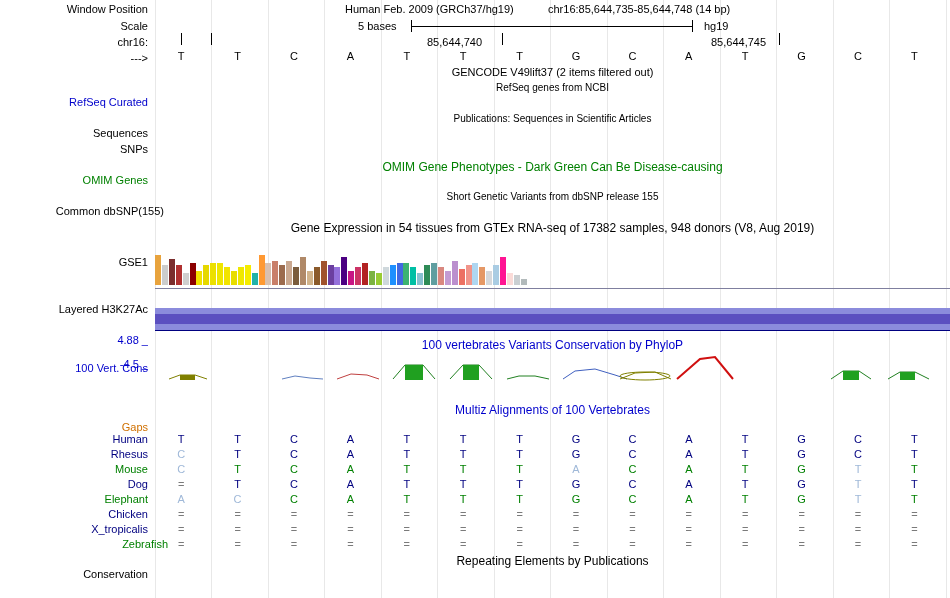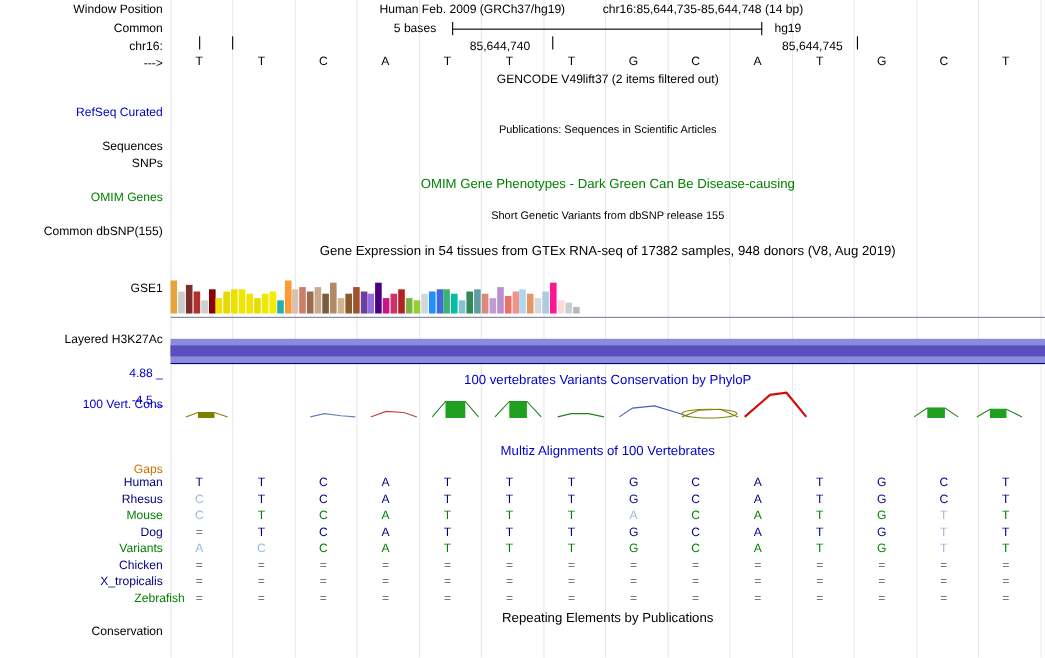--- a/index.html
+++ b/index.html
@@ -102,21 +102,21 @@
   <div class="vline" style="left:550px;"></div>
   <div class="vline" style="left:607px;"></div>
   <div class="vline" style="left:663px;"></div>
   <div class="vline" style="left:720px;"></div>
   <div class="vline" style="left:776px;"></div>
   <div class="vline" style="left:833px;"></div>
   <div class="vline" style="left:889px;"></div>
   <div class="vline" style="left:946px;"></div>
 
   <div class="lbl" style="top:3px;">Window Position</div>
-  <div class="lbl" style="top:20px;">Common</div>
+  <div class="lbl" style="top:20px;">Scale</div>
   <div class="lbl" style="top:36px;">chr16:</div>
   <div class="lbl" style="top:52px;">---&gt;</div>
 
   <div style="position:absolute; left:345px; top:3px; white-space:nowrap;">Human Feb. 2009 (GRCh37/hg19)</div>
   <div style="position:absolute; left:548px; top:3px; white-space:nowrap;">chr16:85,644,735-85,644,748 (14 bp)</div>
 
   <div style="position:absolute; left:358px; top:20px; white-space:nowrap;">5 bases</div>
   <div style="position:absolute; left:411px; top:26px; width:282px; height:1px; background:#000;"></div>
   <div class="tick" style="left:411px; top:20px; height:12px;"></div>
   <div class="tick" style="left:692px; top:20px; height:12px;"></div>
@@ -140,31 +140,32 @@
       <div class="seqcol" style="left: 547.8px; top: 50px; width: 56.4px;">G</div>
       <div class="seqcol" style="left: 604.2px; top: 50px; width: 56.4px;">C</div>
       <div class="seqcol" style="left: 660.6px; top: 50px; width: 56.4px;">A</div>
       <div class="seqcol" style="left: 717px; top: 50px; width: 56.4px;">T</div>
       <div class="seqcol" style="left: 773.4px; top: 50px; width: 56.4px;">G</div>
       <div class="seqcol" style="left: 829.8px; top: 50px; width: 56.4px;">C</div>
       <div class="seqcol" style="left: 886.2px; top: 50px; width: 56.4px;">T</div>
     </div>
 
   <div class="centered" style="top:66px;">GENCODE V49lift37 (2 items filtered out)</div>
+  <div class="centered" style="top:82px; font-size:10px;">RefSeq genes from NCBI</div>
   <div class="lbl blue" style="top:96px;">RefSeq Curated</div>
 
   <div class="centered" style="top:113px; font-size:10px;">Publications: Sequences in Scientific Articles</div>
   <div class="lbl" style="top:127px;">Sequences</div>
   <div class="lbl" style="top:143px;">SNPs</div>
 
   <div class="centered green" style="top:160px; font-size:12px;">OMIM Gene Phenotypes - Dark Green Can Be Disease-causing</div>
   <div class="lbl green" style="top:174px;">OMIM Genes</div>
 
   <div class="centered" style="top:191px; font-size:10px;">Short Genetic Variants from dbSNP release 155</div>
-  <div class="lbl" style="top:205px;">Common dbSNP(155)</div>
+  <div class="lbl" style="top:205px;padding-left:16px;">Common dbSNP(155)</div>
 
   <div class="centered" style="top:221px; font-size:12px;">Gene Expression in 54 tissues from GTEx RNA-seq of 17382 samples, 948 donors (V8, Aug 2019)</div>
   <div class="lbl" style="top:256px;">GSE1</div>
 
   <div id="gtex-bars" style="position:absolute; left:155px; top:240px; width:380px; height:45px;">
       <div class="bar" style="left: 0px; width: 6.1px; height: 30px; background: rgb(232, 163, 61);"></div>
       <div class="bar" style="left: 6.9px; width: 6.1px; height: 20px; background: rgb(204, 204, 204);"></div>
       <div class="bar" style="left: 13.8px; width: 6.1px; height: 26px; background: rgb(123, 45, 45);"></div>
       <div class="bar" style="left: 20.7px; width: 6.1px; height: 20px; background: rgb(176, 48, 48);"></div>
       <div class="bar" style="left: 27.6px; width: 6.1px; height: 12px; background: rgb(207, 207, 207);"></div>
@@ -310,21 +311,21 @@
       <div class="align-letter" style="left: 396.8px; top: 478px; color: rgb(0, 0, 128);">T</div>
       <div class="align-letter" style="left: 453.2px; top: 478px; color: rgb(0, 0, 128);">T</div>
       <div class="align-letter" style="left: 509.6px; top: 478px; color: rgb(0, 0, 128);">T</div>
       <div class="align-letter" style="left: 566px; top: 478px; color: rgb(0, 0, 128);">G</div>
       <div class="align-letter" style="left: 622.4px; top: 478px; color: rgb(0, 0, 128);">C</div>
       <div class="align-letter" style="left: 678.8px; top: 478px; color: rgb(0, 0, 128);">A</div>
       <div class="align-letter" style="left: 735.2px; top: 478px; color: rgb(0, 0, 128);">T</div>
       <div class="align-letter" style="left: 791.6px; top: 478px; color: rgb(0, 0, 128);">G</div>
       <div class="align-letter" style="left: 848px; top: 478px; color: rgb(159, 184, 216);">T</div>
       <div class="align-letter" style="left: 904.4px; top: 478px; color: rgb(0, 0, 128);">T</div>
-      <div class="lbl" style="top: 493px; color: rgb(0, 128, 0);">Variants</div>
+      <div class="lbl" style="top: 493px; color: rgb(0, 128, 0);">Elephant</div>
       <div class="align-letter" style="left: 171.2px; top: 493px; color: rgb(159, 184, 216);">A</div>
       <div class="align-letter" style="left: 227.6px; top: 493px; color: rgb(159, 184, 216);">C</div>
       <div class="align-letter" style="left: 284px; top: 493px; color: rgb(0, 128, 0);">C</div>
       <div class="align-letter" style="left: 340.4px; top: 493px; color: rgb(0, 128, 0);">A</div>
       <div class="align-letter" style="left: 396.8px; top: 493px; color: rgb(0, 128, 0);">T</div>
       <div class="align-letter" style="left: 453.2px; top: 493px; color: rgb(0, 128, 0);">T</div>
       <div class="align-letter" style="left: 509.6px; top: 493px; color: rgb(0, 128, 0);">T</div>
       <div class="align-letter" style="left: 566px; top: 493px; color: rgb(0, 128, 0);">G</div>
       <div class="align-letter" style="left: 622.4px; top: 493px; color: rgb(0, 128, 0);">C</div>
       <div class="align-letter" style="left: 678.8px; top: 493px; color: rgb(0, 128, 0);">A</div>

